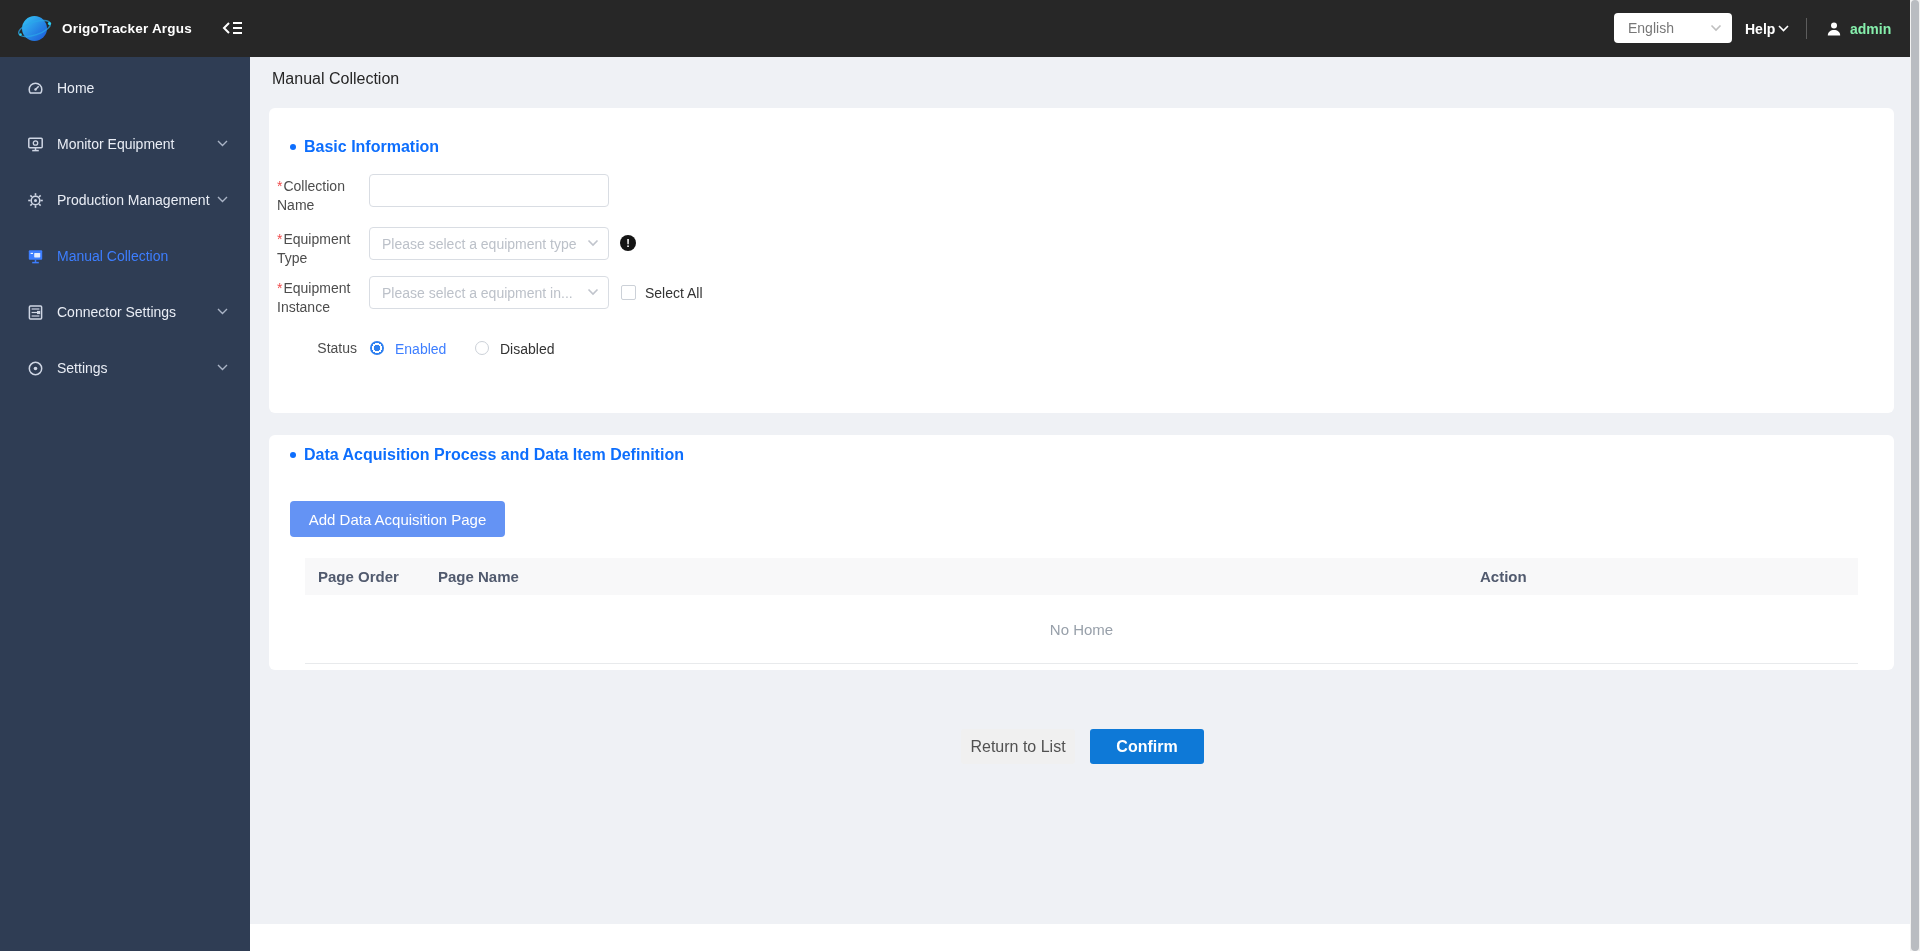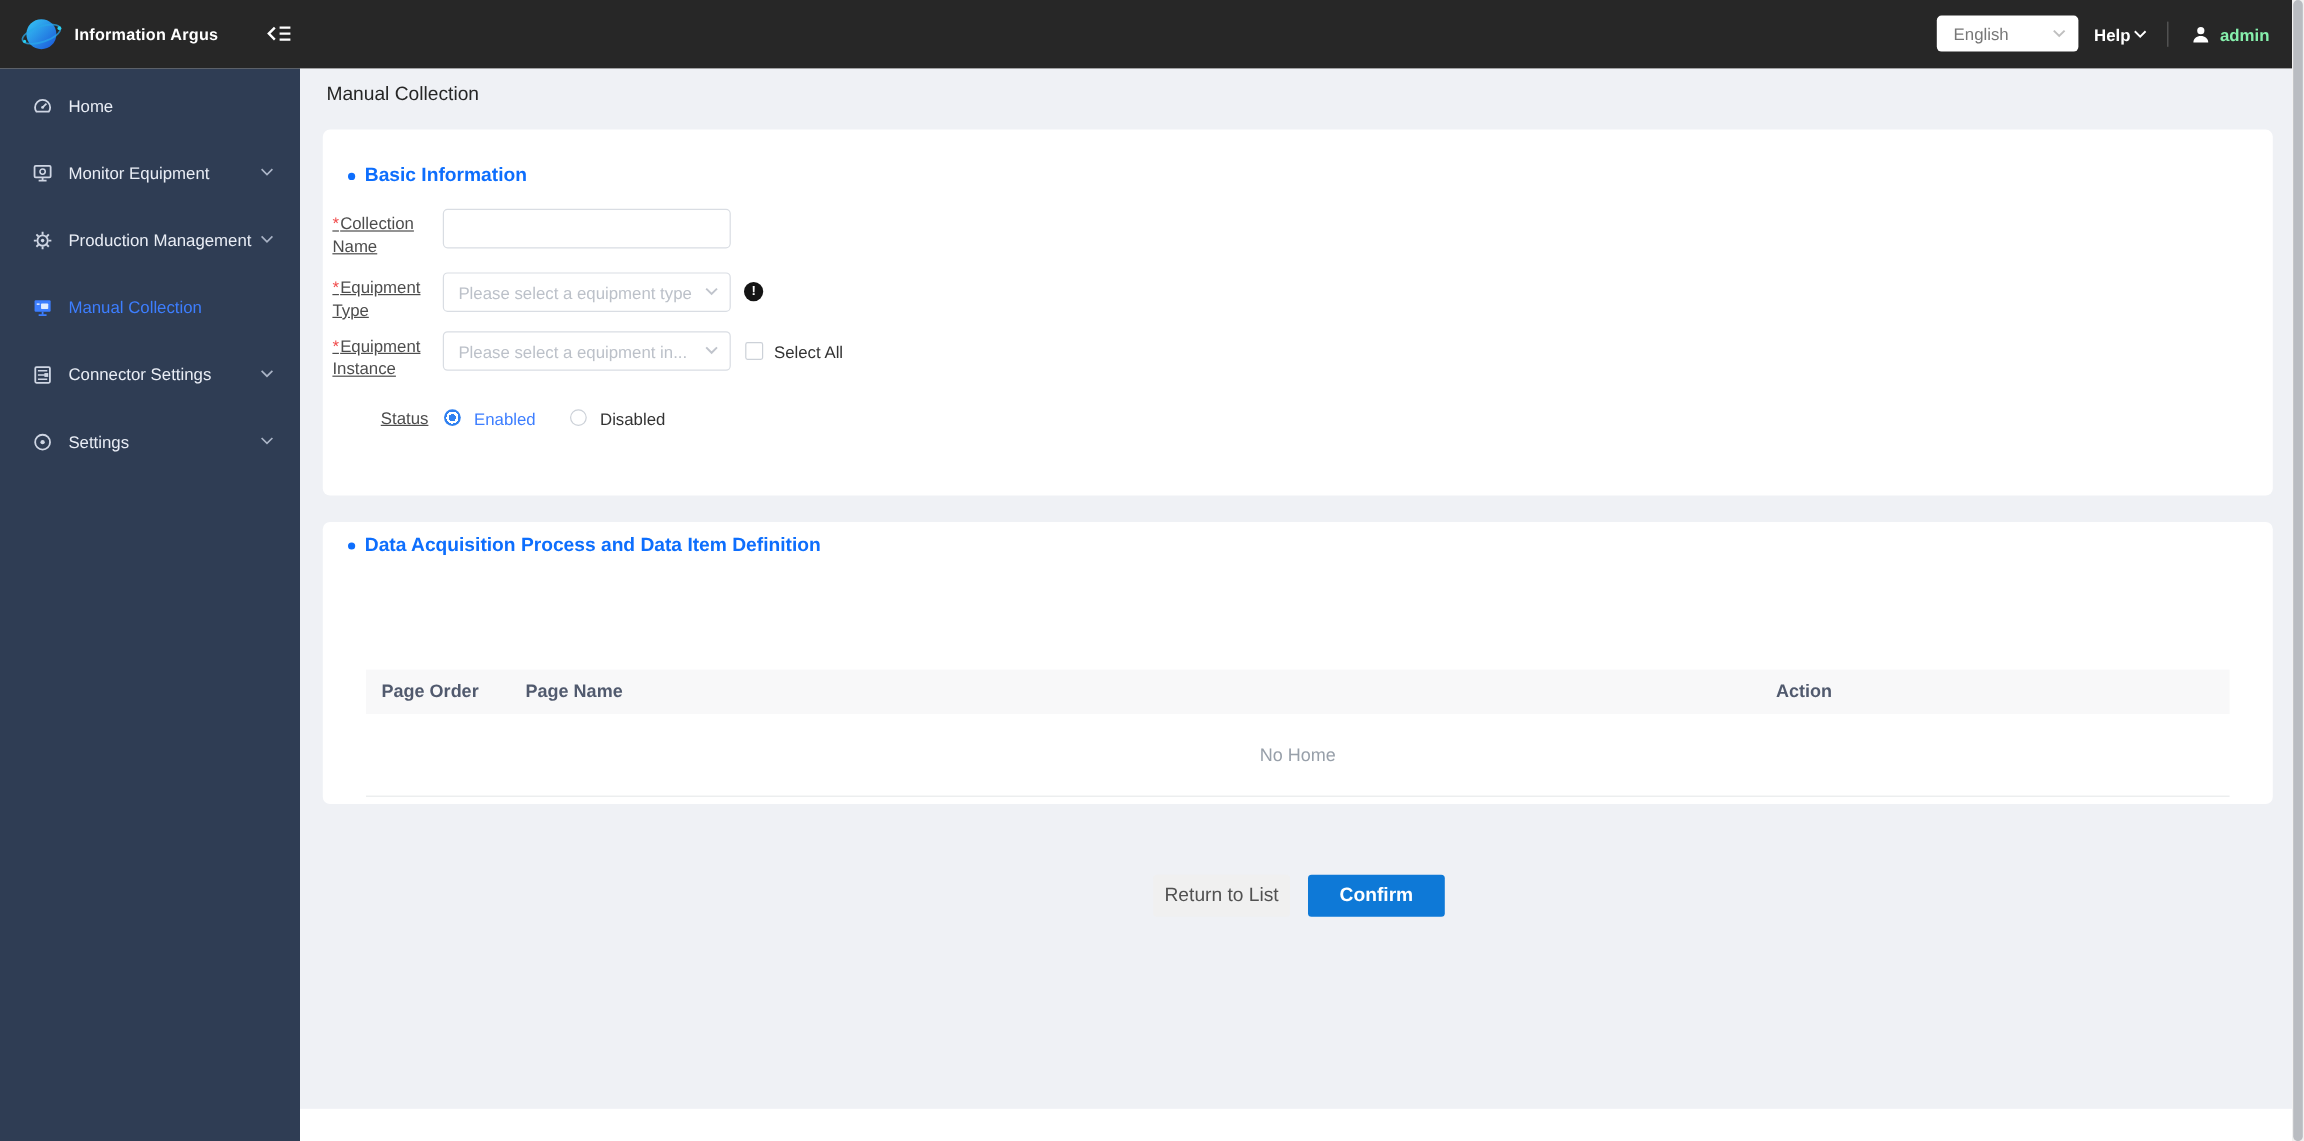--- a/index.html
+++ b/index.html
@@ -40,21 +40,21 @@
 
   .card { position:absolute; left:19px; width:1625px; background:#ffffff; border-radius:6px; }
   .card1 { top:51px; height:305px; }
   .card2 { top:378px; height:235px; }
 
   .section-heading { position:absolute; left:21px; display:flex; align-items:center; gap:8px;
                      color:#0d6efd; font-size:16px; font-weight:700; }
   .section-heading .dot { width:6px; height:6px; border-radius:50%; background:#0d6efd; }
 
   .form-label { position:absolute; left:0; width:88px; display:flex; justify-content:flex-end;
-                font-size:14px; color:#4d4d4d; line-height:19px;text-decoration:underline; }
+                font-size:14px; color:#4d4d4d; line-height:19px; }
   .form-label .lbl { display:inline-block; text-align:left; max-width:80px; }
   .required .lbl::before { content:"*"; color:#f04a4a; margin-right:1px; }
 
   .ctl { position:absolute; left:100px; width:240px; height:33px; border:1px solid #d9dde3;
          border-radius:4px; background:#ffffff; }
   input.ctl { padding:0 10px; font-size:14px; color:#333; outline:none; font-family:"Liberation Sans", sans-serif; }
   .select { display:flex; align-items:center; padding:0 28px 0 12px; cursor:pointer; }
   .select .ph { font-size:14px; color:#bcc1c9; white-space:nowrap; overflow:hidden; }
   .select .chev { position:absolute; right:9px; top:11px; }
 
@@ -106,21 +106,21 @@
         <linearGradient id="lg1" x1="0" y1="0" x2="1" y2="1">
           <stop offset="0" stop-color="#35c8f5"></stop>
             <stop offset="1" stop-color="#1b55d8"></stop>
         </linearGradient>
       </defs>
       <circle cx="18.5" cy="18.5" r="12.5" fill="url(#lg1)"></circle>
       <ellipse cx="18.5" cy="18.5" rx="16.5" ry="6.5" fill="none" stroke="#2aa7e8" stroke-width="1.4" opacity="0.75" transform="rotate(-18 18.5 18.5)"></ellipse>
       <circle cx="33.5" cy="13.5" r="1.6" fill="#2ad0f0"></circle>
       <circle cx="4.5" cy="24.5" r="1.3" fill="#2ad0f0"></circle>
     </svg>
-    <div class="brand">Information Argus</div>
+    <div class="brand">OrigoTracker Argus</div>
     <svg class="collapse" viewBox="0 0 24 24">
       <polyline points="8,7 3,12 8,17" fill="none" stroke="#ffffff" stroke-width="2"></polyline>
       <line x1="12" y1="7" x2="21" y2="7" stroke="#ffffff" stroke-width="2"></line>
       <line x1="12" y1="12" x2="21" y2="12" stroke="#ffffff" stroke-width="2"></line>
       <line x1="12" y1="17" x2="21" y2="17" stroke="#ffffff" stroke-width="2"></line>
     </svg>
 
     <div class="lang-select">
       <span>English</span>
       <svg class="chev" width="12" height="8" viewBox="0 0 12 8">
@@ -289,20 +289,21 @@
       <span class="radio unchecked" style="left:206px; top:233px;"></span>
       <span class="radio-label off" style="left:231px; top:233px;">Disabled</span>
     </div>
 
     <div class="card card2">
       <div class="section-heading" style="top:11px;">
         <span class="dot"></span>
         <span>Data Acquisition Process and Data Item Definition</span>
       </div>
 
+      <button class="add-btn">Add Data Acquisition Page</button>
 
       <div class="table">
         <div class="thead">
           <div class="th th1">Page Order</div>
           <div class="th th2">Page Name</div>
           <div class="th th3">Action</div>
         </div>
         <div class="empty-row">No Home</div>
         <div class="tbl-divider"></div>
       </div>

